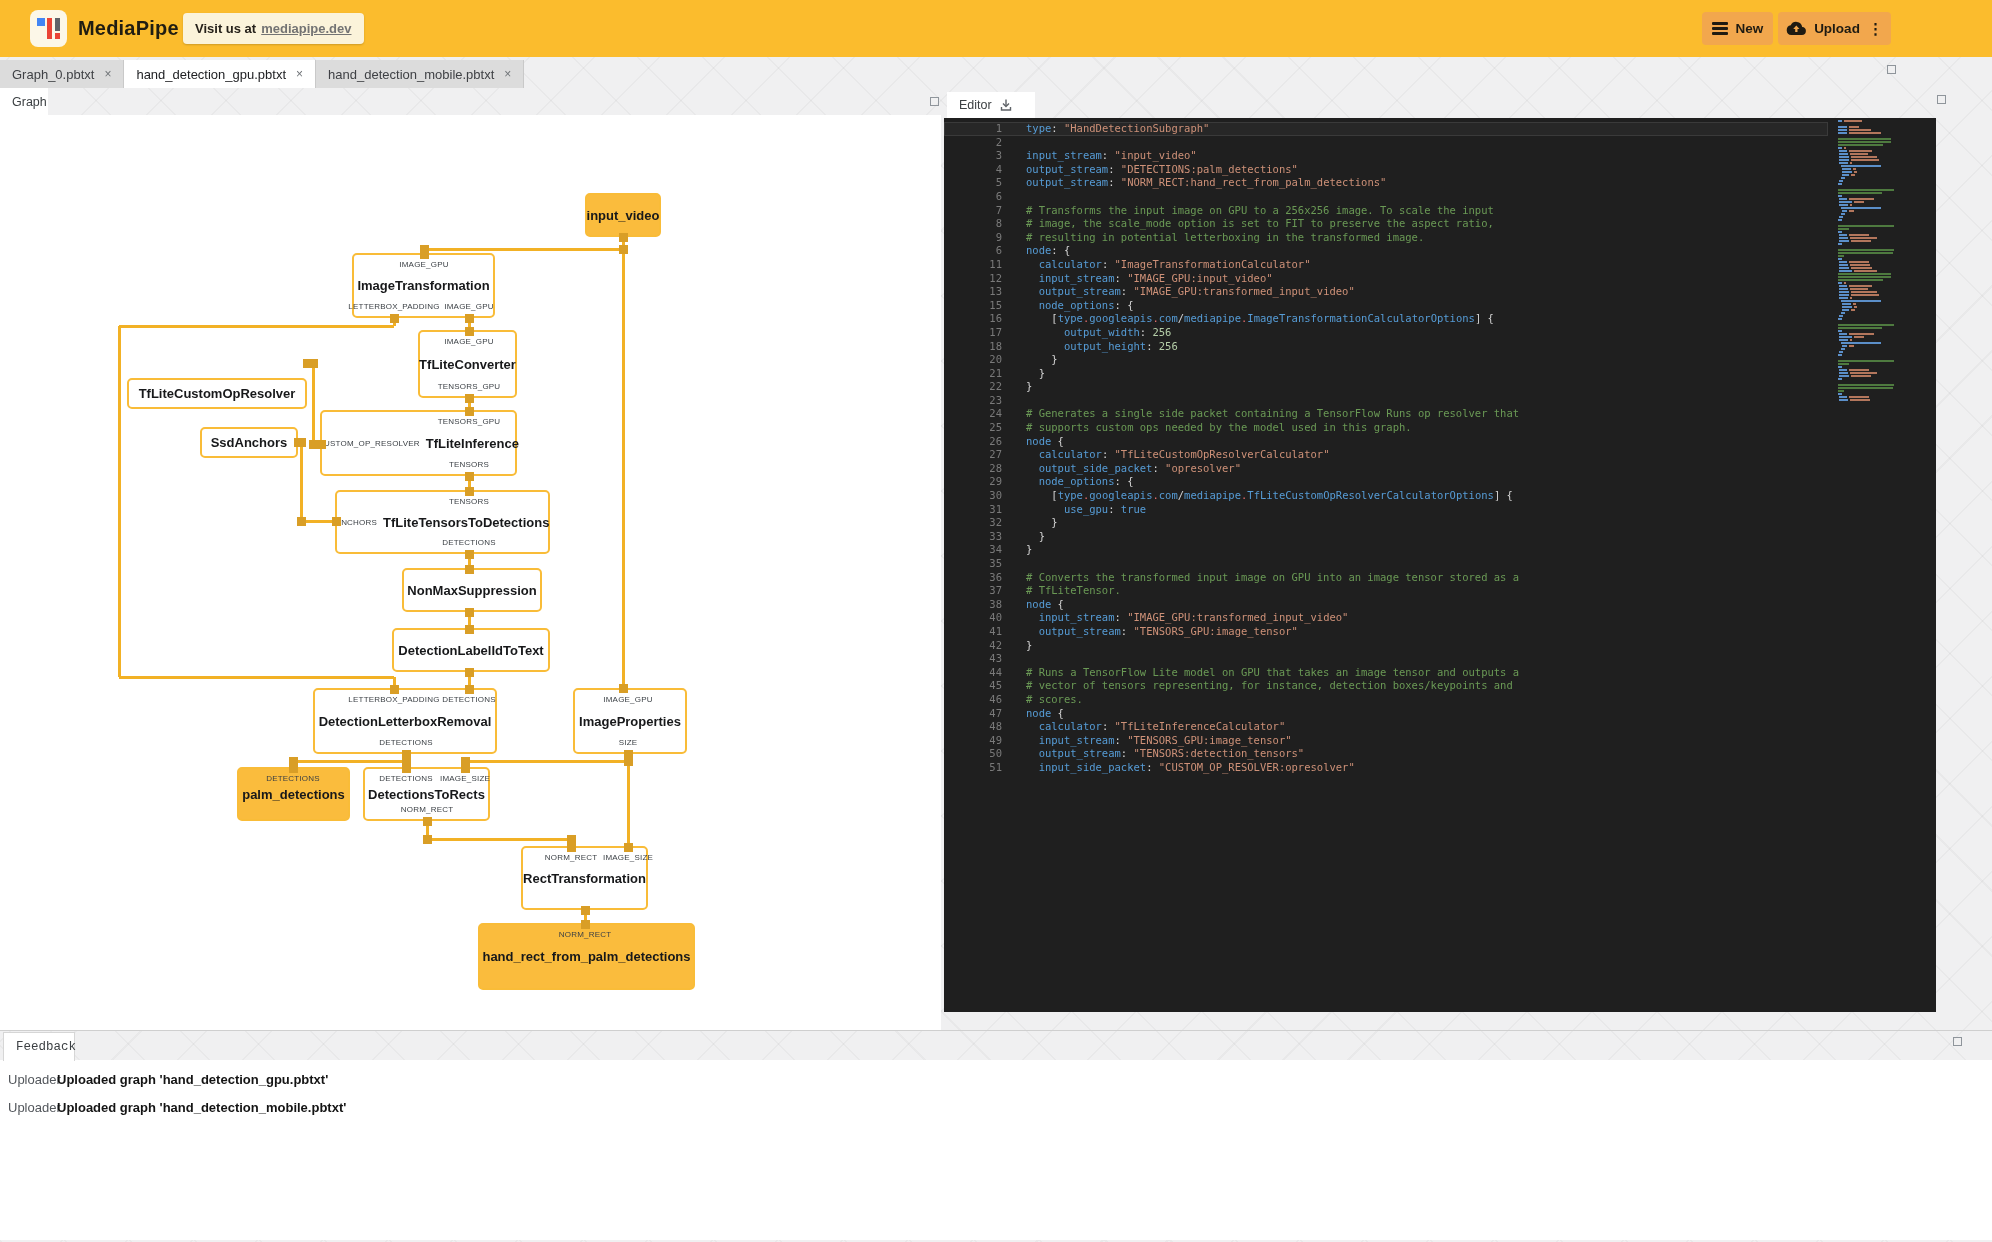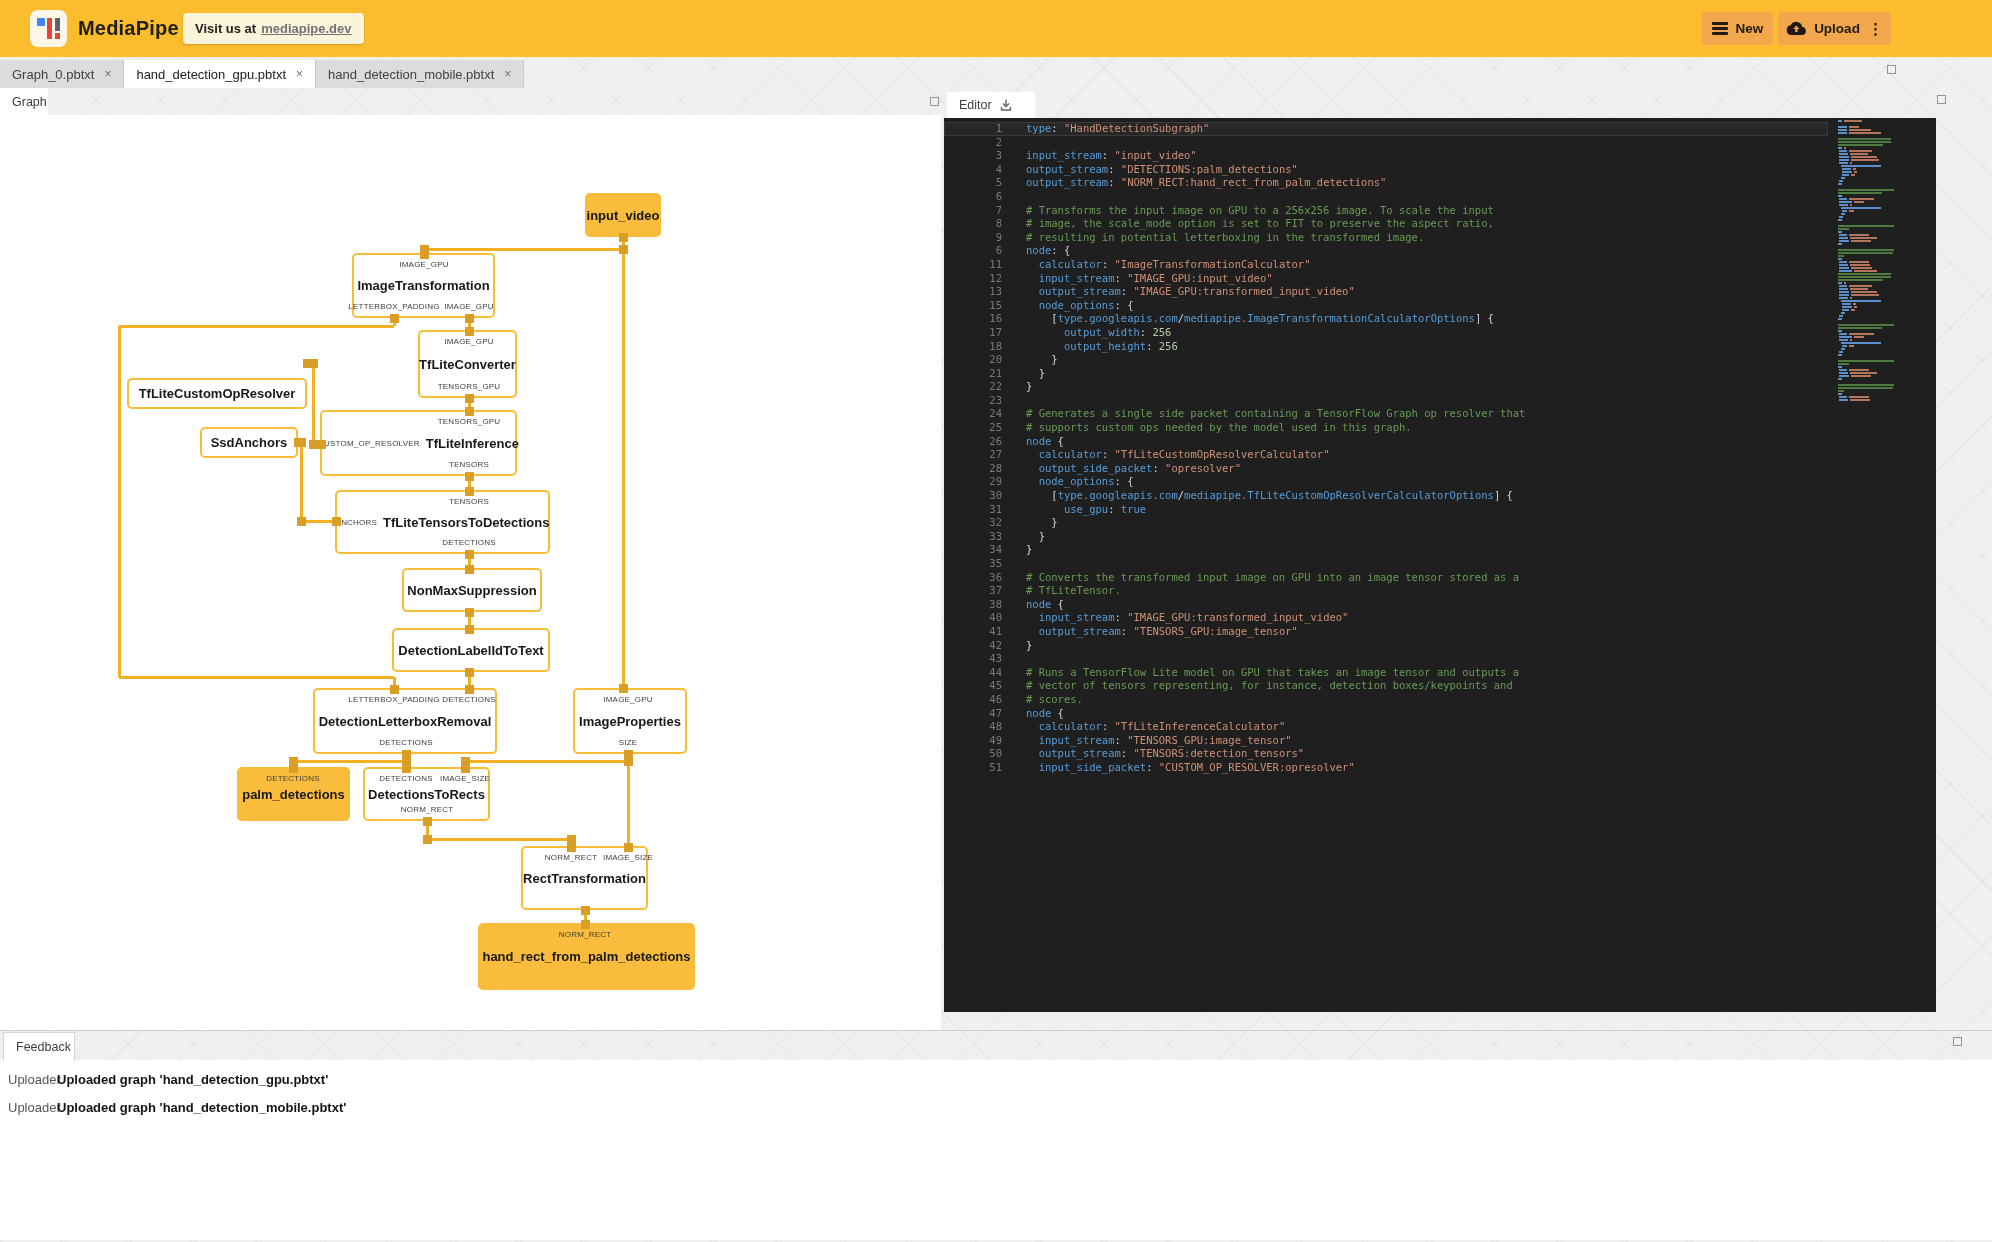--- a/index.html
+++ b/index.html
@@ -32,21 +32,21 @@
   #file-tabs{position:absolute;left:0;top:60px;height:28px;display:flex;}
   .file-tab{height:28px;padding:0 10px 0 12px;display:flex;align-items:center;gap:8px;
     background:#DCDCDC;border-right:1px solid #C9C9C9;font-size:13px;color:#3F4145;cursor:pointer;}
   .file-tab.active{background:#FFFFFF;color:#202124;}
   .ft-close{color:#6F7377;font-size:12px;line-height:1;padding:1px 2px;cursor:pointer;}
   
   .panel-tab{position:absolute;background:#FFFFFF;display:flex;align-items:center;gap:7px;
     font-size:12.5px;color:#3C4043;box-sizing:border-box;padding:0 12px;}
   #graph-tab{left:0;top:88px;width:48px;height:27px;}
   #editor-tab{left:947px;top:92px;width:88px;height:26px;}
-  #feedback-tab{left:3px;top:1032px;width:72px;height:29px;border:1px solid #D6D6D6;border-bottom:none;background:#fff;z-index:3;}
+  #feedback-tab{left:3px;top:1032px;width:72px;height:29px;border:1px solid #D6D6D6;border-bottom:none;background:#fff;z-index:3;font-family:Liberation Mono, monospace;}
   
   #graph-bg{position:absolute;left:0;top:115px;width:941px;height:915px;background:#FFFFFF;}
   #editor-bg{position:absolute;left:944px;top:118px;width:992px;height:894px;background:#1F1F1F;}
   #feedback-body{position:absolute;left:0;top:1060px;width:1992px;height:180px;background:#FFFFFF;}
   #feedback-divider{position:absolute;left:0;top:1030px;width:1992px;height:1px;background:#CFCFCF;}
   .max-sq{position:absolute;width:9px;height:9px;border:1.5px solid #8F959B;background:transparent;box-sizing:border-box;}
   
   #graph-layer{position:absolute;left:0;top:0;width:941px;height:1030px;}
   .edge-seg{position:absolute;z-index:1;}
   .gnode{position:absolute;z-index:2;background:#FFFFFF;border:2px solid #F9BC38;border-radius:5px;box-sizing:border-box;cursor:pointer;}
@@ -337,21 +337,21 @@
       <div class="code-row"><span class="line-num">12</span><span class="line-code">  <span class="tk-k">input_stream</span><span class="tk-w">:</span> <span class="tk-s">"IMAGE_GPU:input_video"</span><span class="tk-w"></span></span></div>
       <div class="code-row"><span class="line-num">13</span><span class="line-code">  <span class="tk-k">output_stream</span><span class="tk-w">:</span> <span class="tk-s">"IMAGE_GPU:transformed_input_video"</span><span class="tk-w"></span></span></div>
       <div class="code-row"><span class="line-num">15</span><span class="line-code">  <span class="tk-k">node_options</span><span class="tk-w">:</span><span class="tk-w"> {</span></span></div>
       <div class="code-row"><span class="line-num">16</span><span class="line-code">    <span class="tk-w">[</span><span class="tk-k">type</span><span class="tk-r">.</span><span class="tk-k">googleapis</span><span class="tk-r">.</span><span class="tk-k">com</span><span class="tk-w">/</span><span class="tk-k">mediapipe</span><span class="tk-r">.</span><span class="tk-k">ImageTransformationCalculatorOptions</span><span class="tk-w">]</span><span class="tk-w"> {</span></span></div>
       <div class="code-row"><span class="line-num">17</span><span class="line-code">      <span class="tk-k">output_width</span><span class="tk-w">:</span> <span class="tk-n">256</span></span></div>
       <div class="code-row"><span class="line-num">18</span><span class="line-code">      <span class="tk-k">output_height</span><span class="tk-w">:</span> <span class="tk-n">256</span></span></div>
       <div class="code-row"><span class="line-num">20</span><span class="line-code"><span class="tk-w">    }</span></span></div>
       <div class="code-row"><span class="line-num">21</span><span class="line-code"><span class="tk-w">  }</span></span></div>
       <div class="code-row"><span class="line-num">22</span><span class="line-code"><span class="tk-w">}</span></span></div>
       <div class="code-row"><span class="line-num">23</span><span class="line-code"></span></div>
-      <div class="code-row"><span class="line-num">24</span><span class="line-code"><span class="tk-c"># Generates a single side packet containing a TensorFlow Graph op resolver that</span></span></div>
+      <div class="code-row"><span class="line-num">24</span><span class="line-code"><span class="tk-c"># Generates a single side packet containing a TensorFlow Runs op resolver that</span></span></div>
       <div class="code-row"><span class="line-num">25</span><span class="line-code"><span class="tk-c"># supports custom ops needed by the model used in this graph.</span></span></div>
       <div class="code-row"><span class="line-num">26</span><span class="line-code"><span class="tk-k">node</span><span class="tk-w"></span><span class="tk-w"> {</span></span></div>
       <div class="code-row"><span class="line-num">27</span><span class="line-code">  <span class="tk-k">calculator</span><span class="tk-w">:</span> <span class="tk-s">"TfLiteCustomOpResolverCalculator"</span><span class="tk-w"></span></span></div>
       <div class="code-row"><span class="line-num">28</span><span class="line-code">  <span class="tk-k">output_side_packet</span><span class="tk-w">:</span> <span class="tk-s">"opresolver"</span><span class="tk-w"></span></span></div>
       <div class="code-row"><span class="line-num">29</span><span class="line-code">  <span class="tk-k">node_options</span><span class="tk-w">:</span><span class="tk-w"> {</span></span></div>
       <div class="code-row"><span class="line-num">30</span><span class="line-code">    <span class="tk-w">[</span><span class="tk-k">type</span><span class="tk-r">.</span><span class="tk-k">googleapis</span><span class="tk-r">.</span><span class="tk-k">com</span><span class="tk-w">/</span><span class="tk-k">mediapipe</span><span class="tk-r">.</span><span class="tk-k">TfLiteCustomOpResolverCalculatorOptions</span><span class="tk-w">]</span><span class="tk-w"> {</span></span></div>
       <div class="code-row"><span class="line-num">31</span><span class="line-code">      <span class="tk-k">use_gpu</span><span class="tk-w">:</span> <span class="tk-k">true</span></span></div>
       <div class="code-row"><span class="line-num">32</span><span class="line-code"><span class="tk-w">    }</span></span></div>
       <div class="code-row"><span class="line-num">33</span><span class="line-code"><span class="tk-w">  }</span></span></div>
       <div class="code-row"><span class="line-num">34</span><span class="line-code"><span class="tk-w">}</span></span></div>

